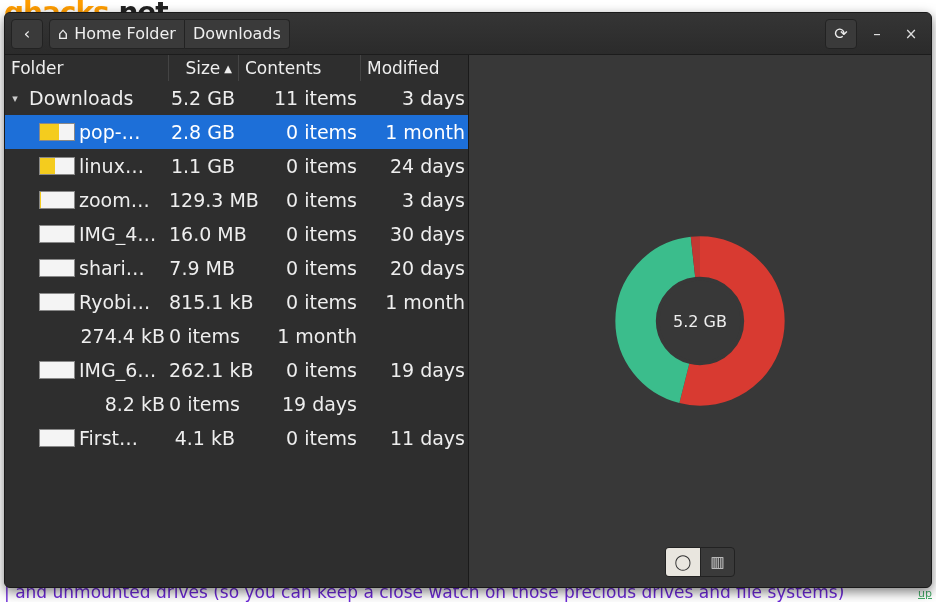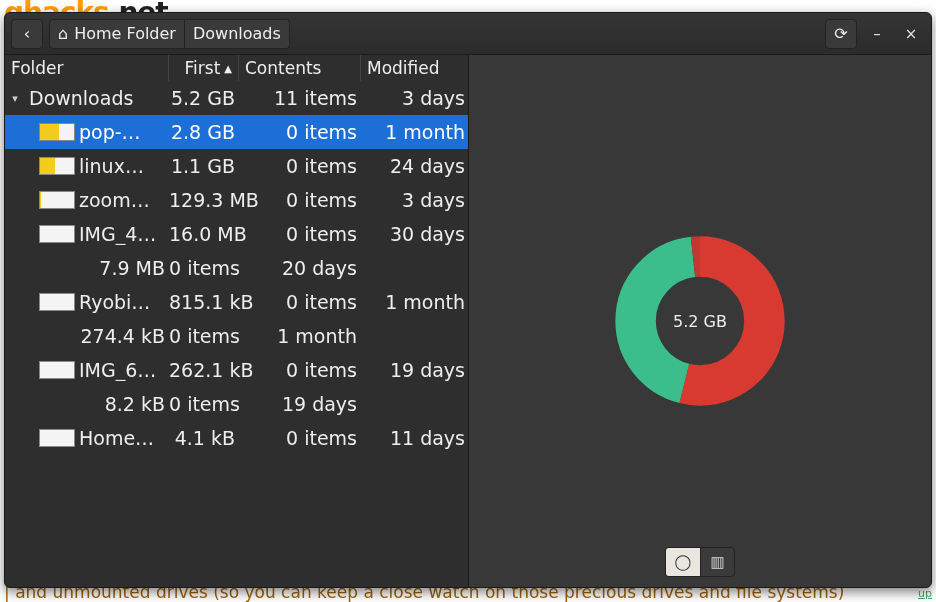--- a/index.html
+++ b/index.html
@@ -4,21 +4,21 @@
 <style>
   * { box-sizing: border-box; margin: 0; padding: 0; }
   html, body { width: 936px; height: 602px; font-family: "DejaVu Sans", "Liberation Sans", sans-serif; background: #fff; overflow: hidden; }
   body { position: relative; }
 
   
   .bg-hint { position: absolute; top: -4px; left: 4px; font-size: 28px; font-weight: bold; color: #ff9d00; letter-spacing: -1px; }
   .bg-hint .alt { color: #222; }
 
   
-  .bg-bottom { position: absolute; bottom: 0; left: 4px; right: 0; font-size: 17px; color: #a16207; white-space: nowrap; overflow: hidden; }
+  .bg-bottom { position: absolute; bottom: 0; left: 4px; right: 0; font-size: 17px; color: #6d28d9; white-space: nowrap; overflow: hidden; }
   .bg-up   { position: absolute; bottom: 2px; right: 4px; font-size: 11px; color: #4a6; text-decoration: underline; }
 
   
   .window {
     position: absolute;
     top: 12px; left: 4px; right: 4px; bottom: 14px;
     background: #2e2e2e;
     border: 1px solid #1a1a1a;
     border-radius: 6px;
     box-shadow: 0 4px 12px rgba(0,0,0,.5);
@@ -173,21 +173,21 @@
       <span>×</span>
     </div>
   </div>
 
   <div class="body">
 
     <div class="left">
       <div class="cols">
         <div class="colh">Folder</div>
         <div class="colh size">
-          <span>First</span>
+          <span>Size</span>
           <span class="sort-ind">▲</span>
         </div>
         <div class="colh" style="justify-content:flex-start">Contents</div>
         <div class="colh" style="justify-content:flex-start">Modified</div>
       </div>
       <div class="rows" id="rows">
           <div class="row">
             <div class="c-name">
               <span class="tri">▾</span>
               <span class="indent" style="width: 0px;"></span>
@@ -243,20 +243,28 @@
               <span class="bar">
                 <span class="fill" style="width: 0%;"></span>
               </span>
               <span class="name-txt">IMG_4…</span>
             </div>
             <div class="c-size">16.0 MB</div>
             <div class="c-cont">0 items</div>
             <div class="c-mod">30 days</div>
           </div>
           <div class="row">
+            <div class="c-name">
+              <span class="tri"></span>
+              <span class="indent" style="width: 10px;"></span>
+              <span class="bar">
+                <span class="fill" style="width: 0%;"></span>
+              </span>
+              <span class="name-txt">shari…</span>
+            </div>
             <div class="c-size">7.9 MB</div>
             <div class="c-cont">0 items</div>
             <div class="c-mod">20 days</div>
           </div>
           <div class="row">
             <div class="c-name">
               <span class="tri"></span>
               <span class="indent" style="width: 10px;"></span>
               <span class="bar">
                 <span class="fill" style="width: 0%;"></span>
@@ -290,21 +298,21 @@
             <div class="c-cont">0 items</div>
             <div class="c-mod">19 days</div>
           </div>
           <div class="row">
             <div class="c-name">
               <span class="tri"></span>
               <span class="indent" style="width: 10px;"></span>
               <span class="bar">
                 <span class="fill" style="width: 0%;"></span>
               </span>
-              <span class="name-txt">Home…</span>
+              <span class="name-txt">First…</span>
             </div>
             <div class="c-size">4.1 kB</div>
             <div class="c-cont">0 items</div>
             <div class="c-mod">11 days</div>
           </div>
         </div>
     </div>
 
     <div class="right">
       <div class="chart-wrap">

